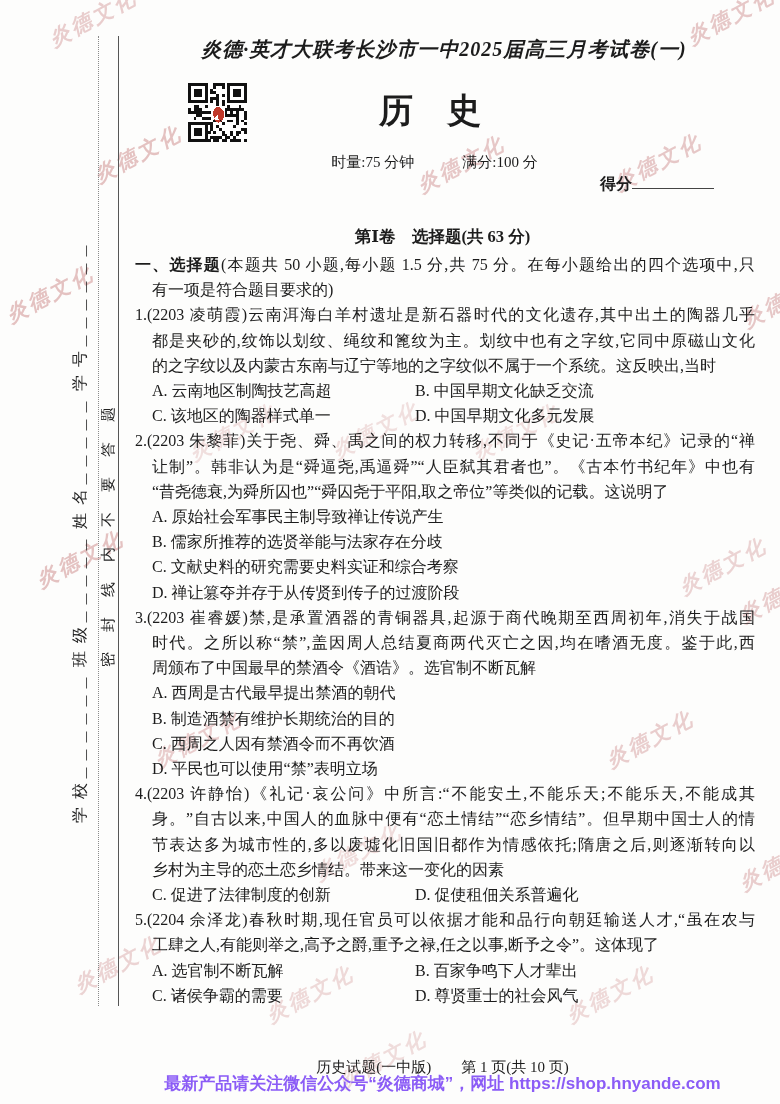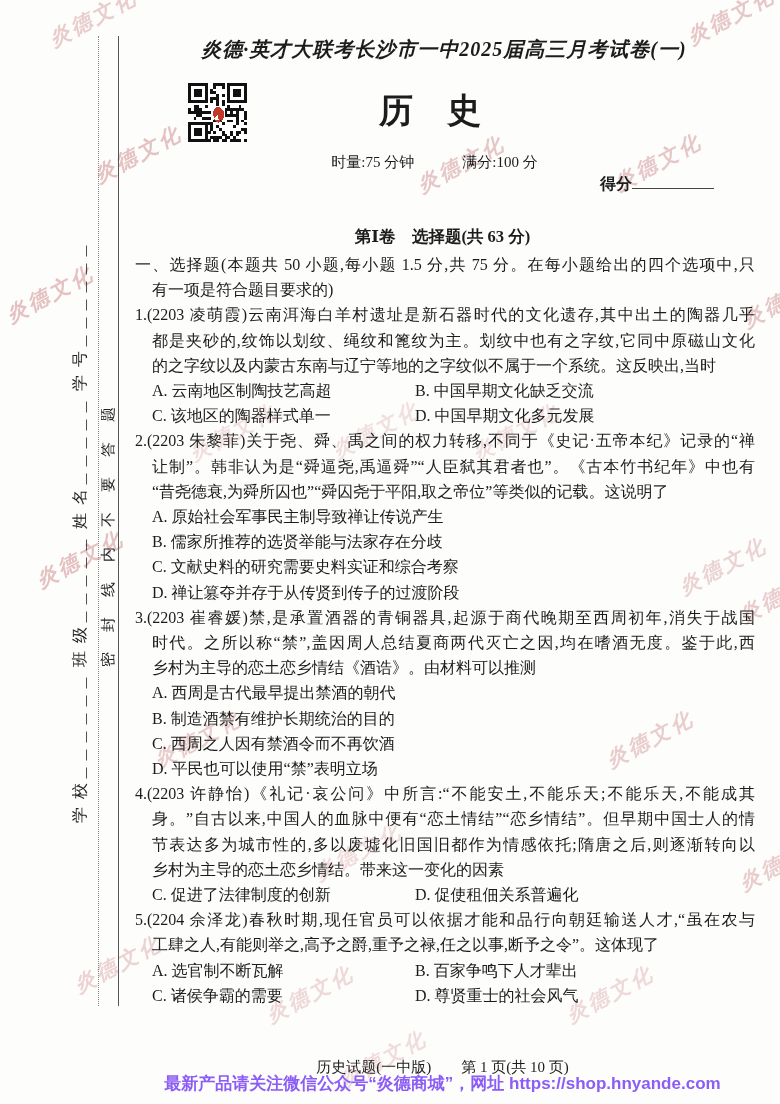--- a/index.html
+++ b/index.html
@@ -51,21 +51,21 @@
     font-size:16.5px;font-weight:bold;
   }
   
   #content{
     position:absolute;left:130px;top:252px;width:625px;
     font-size:16px;line-height:25.2px;
   }
   .q-line{padding-left:22px;}
   .q-line.first{padding-left:5px;}
   .q-line.full{text-align:justify;text-align-last:justify;}
-  .q-line b{font-weight:normal;}
+  .q-line b{font-weight:bold;}
   .opt-row{padding-left:22px;}
   .opt-row .opt-a{display:inline-block;width:263px;}
   
   #footer-line{
     position:absolute;left:130px;width:625px;top:1044px;text-align:center;
     font-size:15px;
     margin-top:14px;
   }
   #promo-line{
     position:absolute;left:125px;width:635px;top:1072px;text-align:center;
@@ -346,21 +346,21 @@
           <div class="q-line cont full">让制”。韩非认为是“舜逼尧,禹逼舜”“人臣弑其君者也”。《古本竹书纪年》中也有</div>
           <div class="q-line cont">“昔尧德衰,为舜所囚也”“舜囚尧于平阳,取之帝位”等类似的记载。这说明了</div>
           <div class="q-line cont">A. 原始社会军事民主制导致禅让传说产生</div>
           <div class="q-line cont">B. 儒家所推荐的选贤举能与法家存在分歧</div>
           <div class="q-line cont">C. 文献史料的研究需要史料实证和综合考察</div>
           <div class="q-line cont">D. 禅让篡夺并存于从传贤到传子的过渡阶段</div>
         </div>
         <div class="question">
           <div class="q-line first full">3.(2203 崔睿媛)禁,是承置酒器的青铜器具,起源于商代晚期至西周初年,消失于战国</div>
           <div class="q-line cont full">时代。之所以称“禁”,盖因周人总结夏商两代灭亡之因,均在嗜酒无度。鉴于此,西</div>
-          <div class="q-line cont">乡村为主导的恋土恋乡情结《酒诰》。由材料可以推测</div>
+          <div class="q-line cont">周颁布了中国最早的禁酒令《酒诰》。选官制不断瓦解</div>
           <div class="q-line cont">A. 西周是古代最早提出禁酒的朝代</div>
           <div class="q-line cont">B. 制造酒禁有维护长期统治的目的</div>
           <div class="q-line cont">C. 西周之人因有禁酒令而不再饮酒</div>
           <div class="q-line cont">D. 平民也可以使用“禁”表明立场</div>
         </div>
         <div class="question">
           <div class="q-line first full">4.(2203 许静怡)《礼记·哀公问》中所言:“不能安土,不能乐天;不能乐天,不能成其</div>
           <div class="q-line cont full">身。”自古以来,中国人的血脉中便有“恋土情结”“恋乡情结”。但早期中国士人的情</div>
           <div class="q-line cont full">节表达多为城市性的,多以废墟化旧国旧都作为情感依托;隋唐之后,则逐渐转向以</div>
           <div class="q-line cont">乡村为主导的恋土恋乡情结。带来这一变化的因素</div>

